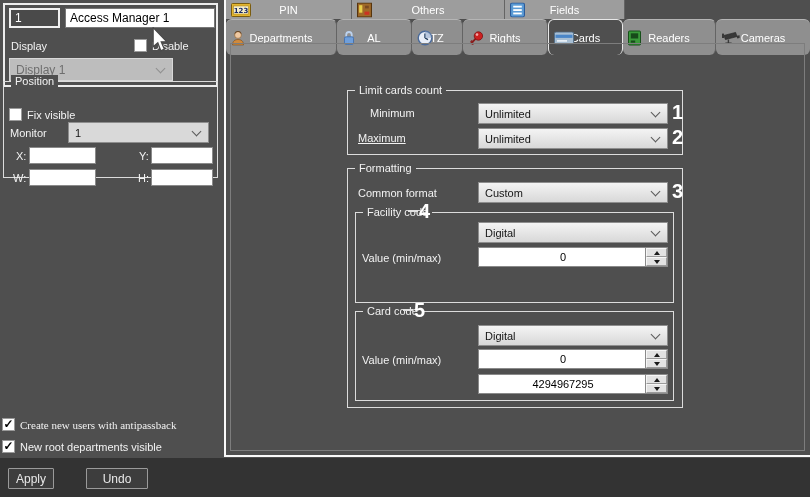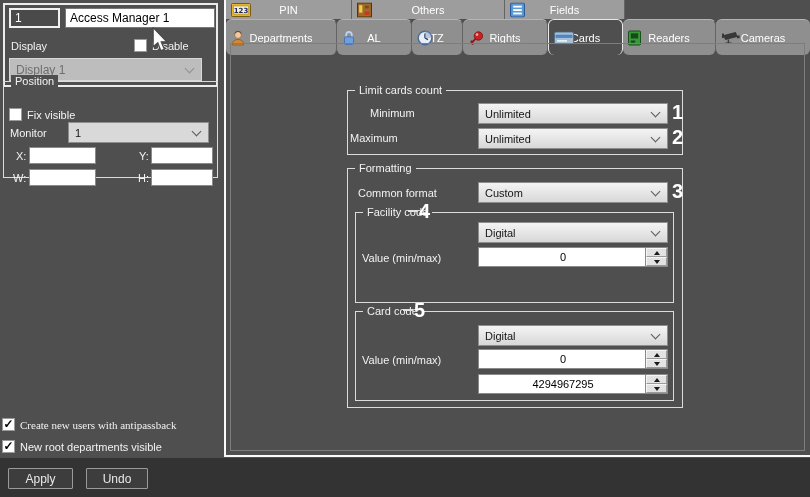--- a/index.html
+++ b/index.html
@@ -74,21 +74,21 @@
 
 <div class="idfield" style="left:9px;top:8px;width:51px;height:20px;line-height:16px;">1</div>
 
 <input class="namefield" style="left: 65px; top: 8px; width: 150px; height: 20px;" value="Access Manager 1">
 
 <div class="lbl abs" style="left:11px;top:40px;">Display</div>
 
 <div class="cb" style="left:134px;top:39px;"></div>
 <div class="lbl abs" style="left:152px;top:40px;">Disable</div>
 
-<div class="combo disabled" style="left:9px;top:58px;width:193px;height:23px;font-size:12px;">
+<div class="combo disabled" style="left:9px;top:58px;width:164px;height:23px;font-size:12px;">
   <span>Display 1</span>
   <span class="chev"></span>
 </div>
 
 <div class="gb" style="left:3px;top:81px;width:215px;height:97px;">
   <span class="gb-title">Position</span>
 </div>
 <div class="cb" style="left:9px;top:108px;"></div>
 <div class="lbl abs" style="left:27px;top:109px;">Fix visible</div>
 
@@ -237,21 +237,21 @@
   <div class="gb" style="left:121px;top:90px;width:336px;height:65px;">
     <span class="gb-title">Limit cards count</span>
   </div>
   <div class="lbl abs" style="left:132px;top:107px;padding-left:12px;">Minimum</div>
   <div class="combo" style="left:252px;top:103px;width:190px;height:21px;">
     <span>Unlimited</span>
     <span class="chev"></span>
   </div>
   <div class="ann" style="left:446px;top:102px;">1</div>
 
-  <div class="lbl abs" style="left:124px;top:132px;">Maximum</div>
+  <div class="lbl abs" style="left:132px;top:132px;text-decoration:underline;">Maximum</div>
   <div class="combo" style="left:252px;top:128px;width:190px;height:21px;">
     <span>Unlimited</span>
     <span class="chev"></span>
   </div>
   <div class="ann" style="left:446px;top:127px;">2</div>
 
   <div class="gb" style="left:121px;top:168px;width:336px;height:240px;">
     <span class="gb-title">Formatting</span>
   </div>
   <div class="lbl abs" style="left:132px;top:187px;">Common format</div>
@@ -304,14 +304,14 @@
     <input value="4294967295" style="">
     <span class="spin">
         <span class="sbtn up"></span>
         <span class="sbtn dn"></span>
       </span>
   </div>
 
 </div>
 
 <div class="footer"></div>
-<div class="btn" style="left:8px;top:468px;width:65px;height:21px;">Apply</div>
+<div class="btn" style="left:8px;top:468px;width:46px;height:21px;">Apply</div>
 <div class="btn" style="left:86px;top:468px;width:62px;height:21px;">Undo</div>
 
 </body></html>

